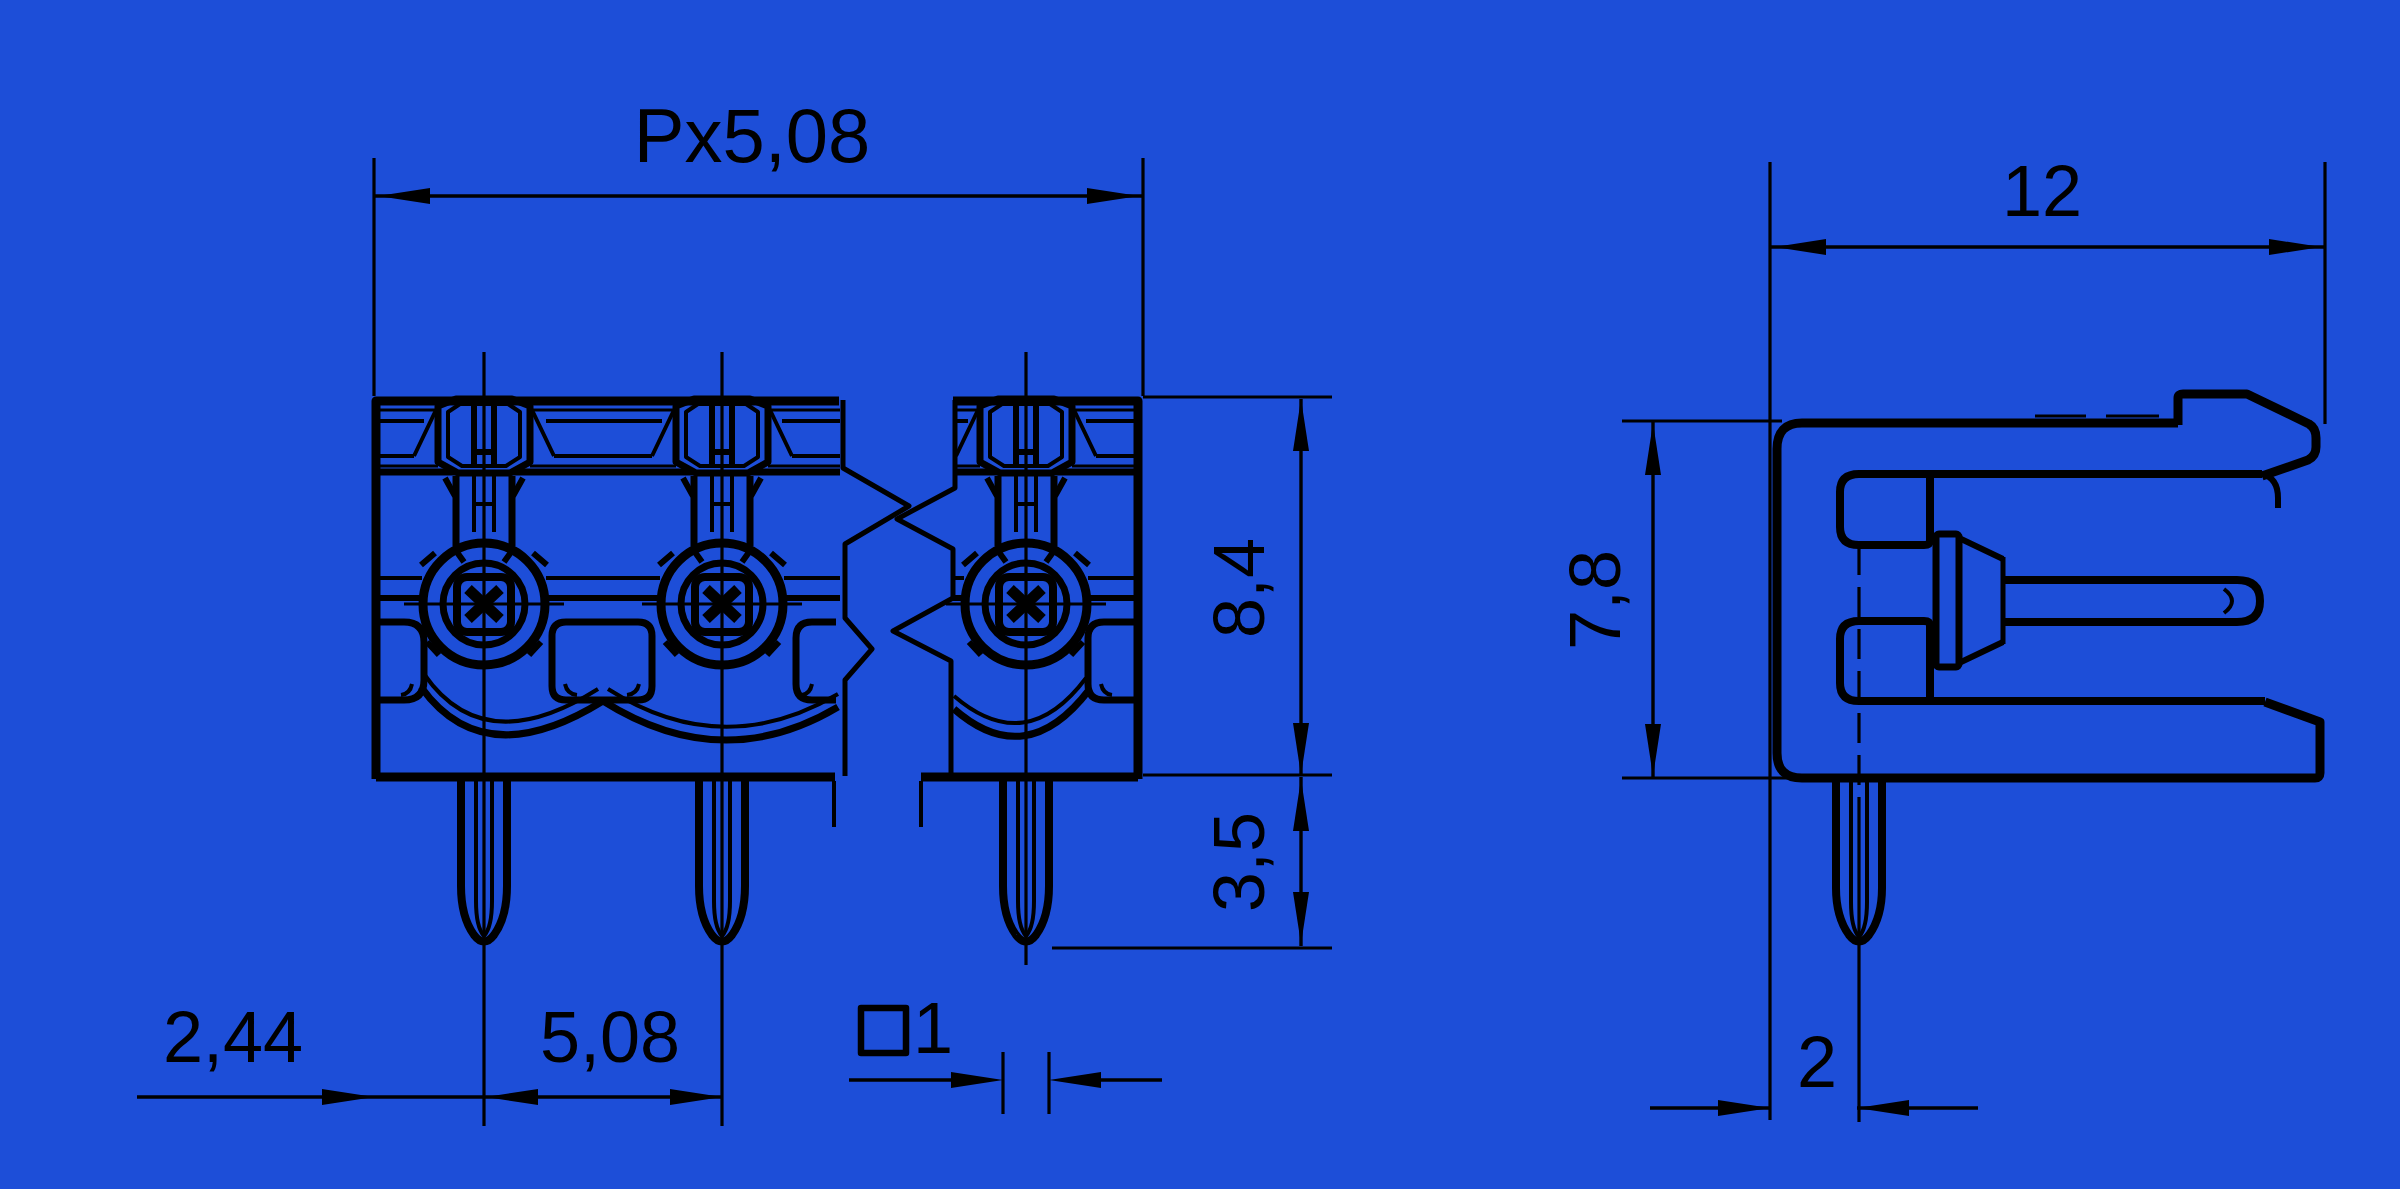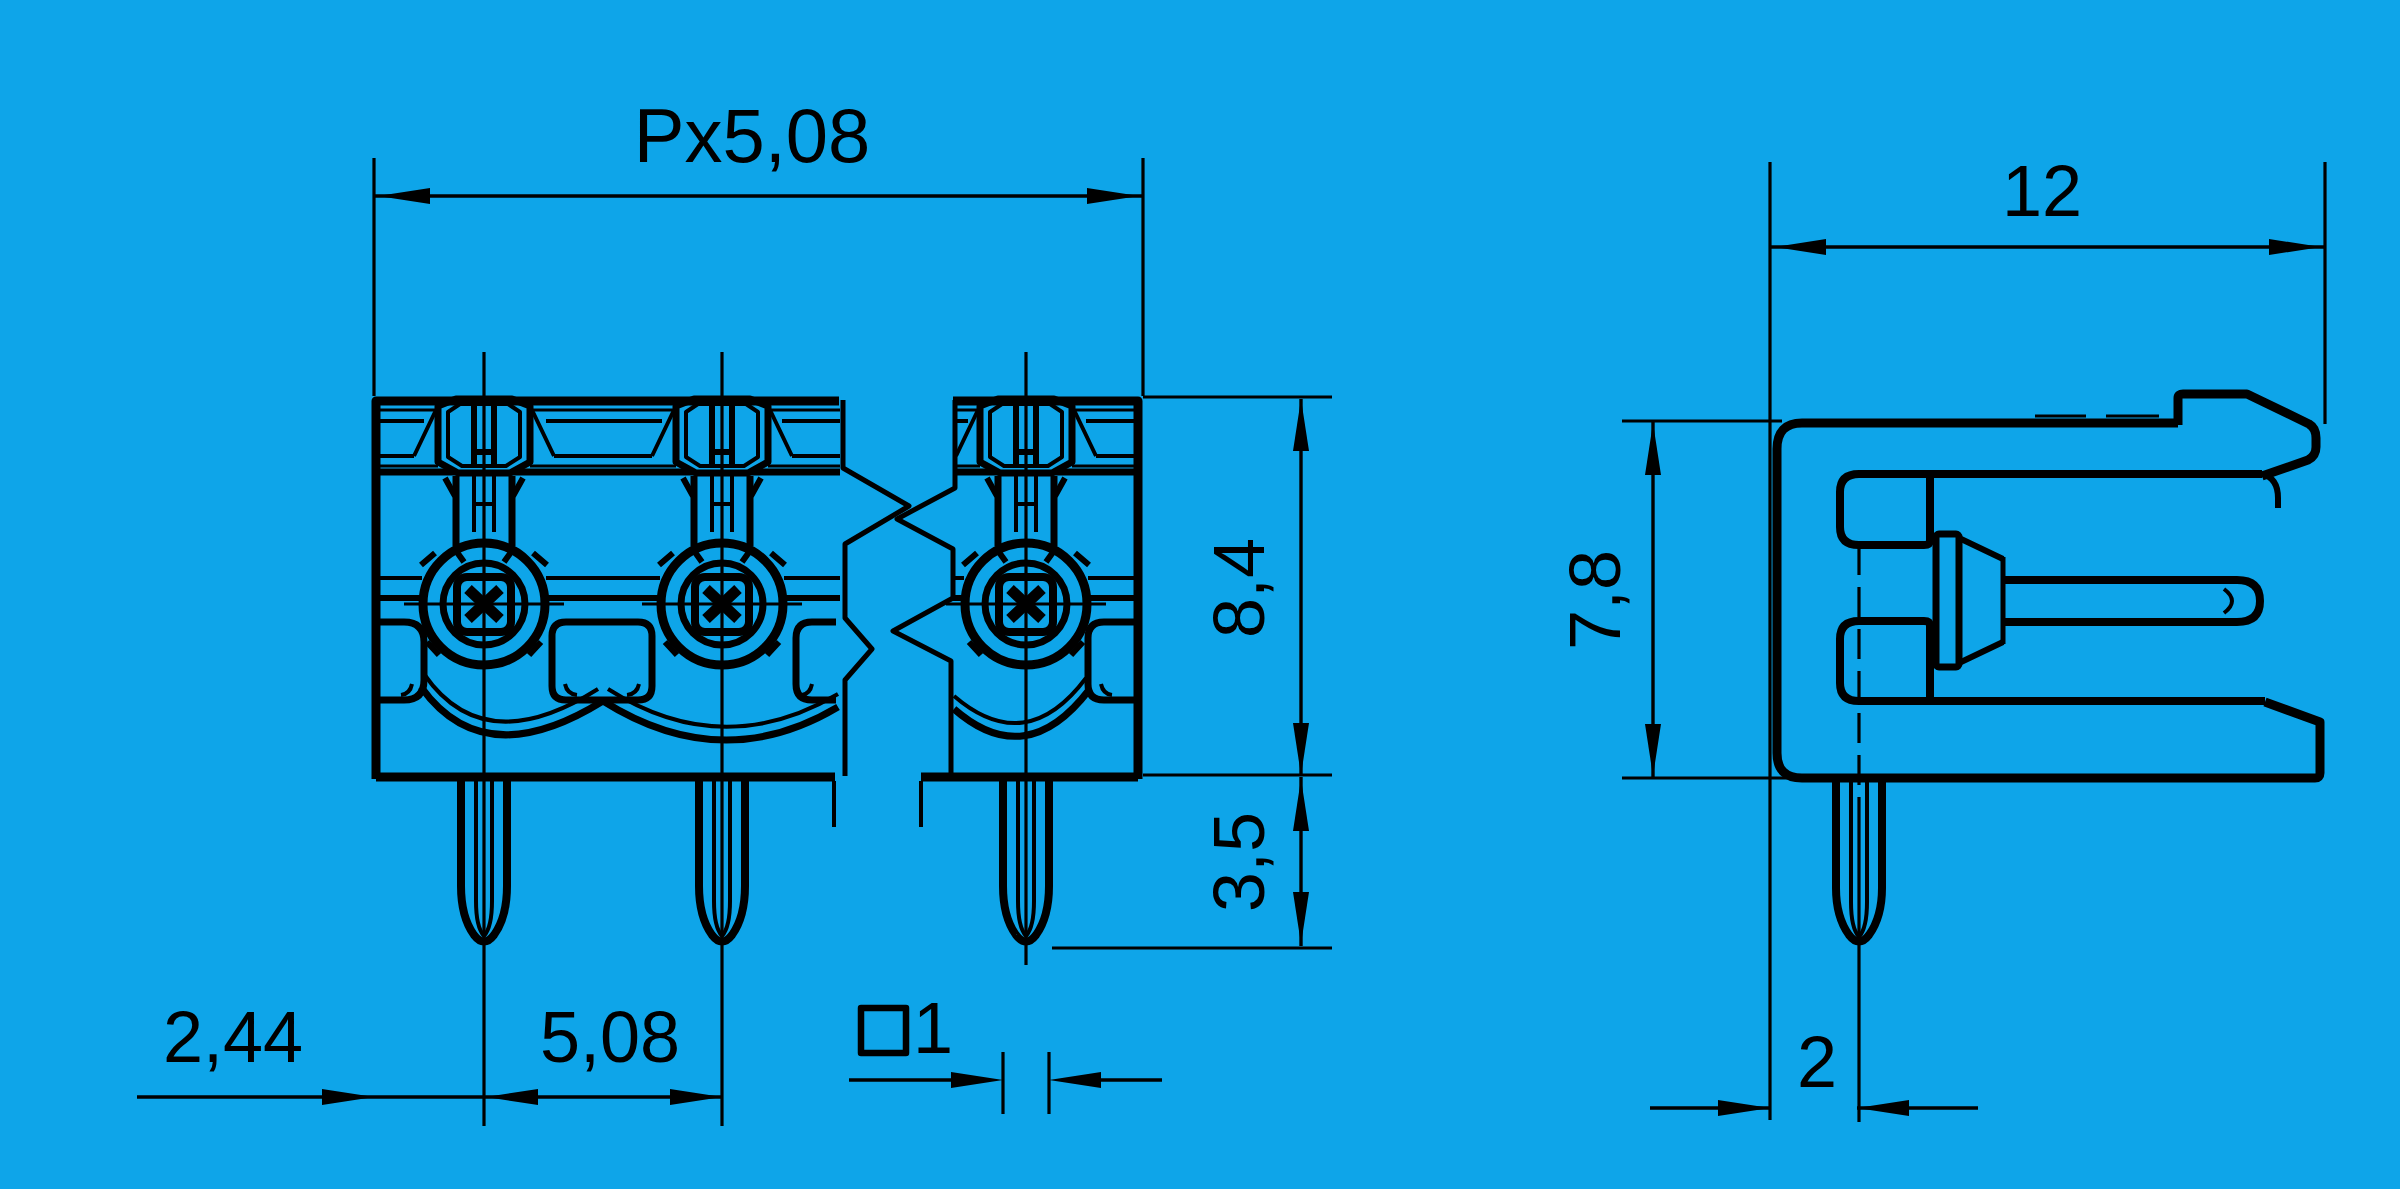--- a/index.html
+++ b/index.html
@@ -1,17 +1,17 @@
 <!DOCTYPE html>
 <html><head>
 <meta charset="utf-8">
 <style>
   html,body{margin:0;padding:0;background:#ffffff;}
   .canvas{
-    width:2400px;height:1189px;background:#0ea5e9;position:relative;
+    width:2400px;height:1189px;background:#1d4ed8;position:relative;
     font-family:"Liberation Sans", sans-serif;
   }
   svg{display:block;}
   .ln  {stroke:#000;fill:none;stroke-linecap:butt;stroke-linejoin:round;}
   .thick{stroke-width:9;}
   .med  {stroke-width:7;}
   .med2 {stroke-width:6;}
   .thin {stroke-width:3.2;}
   .thin2{stroke-width:4;}
   .dim  {stroke:#000;stroke-width:3.4;fill:none;}

